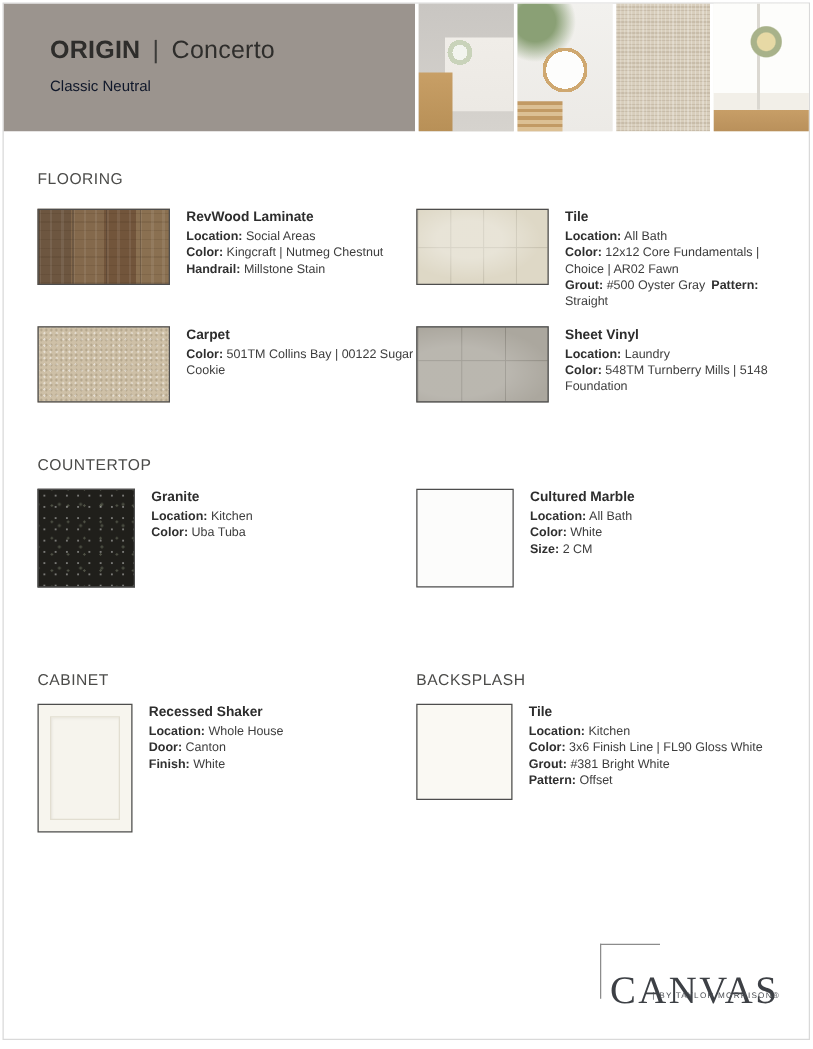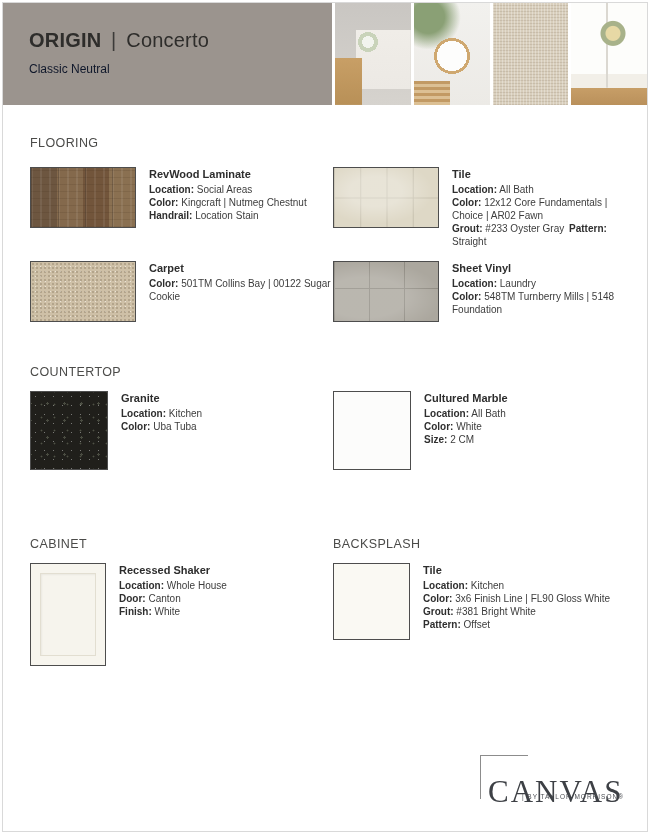--- a/index.html
+++ b/index.html
@@ -1,21 +1,21 @@
 <!DOCTYPE html>
 <html><head>
 <meta charset="utf-8">
 <style>
   html,body{margin:0;padding:0;background:#fff;}
   body{width:650px;height:839px;position:relative;font-family:"Liberation Sans",sans-serif;overflow:hidden;}
   .page{position:absolute;top:2px;left:2px;right:2px;bottom:7px;border:1px solid #d9d9d9;background:#fff;box-sizing:border-box;}
 
   
   .header{display:flex;height:102px;background:#fff;}
-  .header-left{width:329px;background:#9B948E;box-sizing:border-box;padding:26px 10px 0 26px;flex-shrink:0;}
+  .header-left{width:329px;background:#9B948E;box-sizing:border-box;padding:26px 10px 0 37px;flex-shrink:0;}
   .hdr-title{font-size:20px;color:#2e2d2b;letter-spacing:.2px;}
   .hdr-title .t-main{font-weight:bold;}
   .hdr-title .t-div{font-weight:300;color:#3c3b39;padding:0 4px;}
   .hdr-sub{font-size:12px;color:#0f172a;margin-top:10px;}
   .header-photos{flex:1;display:flex;gap:3px;margin-left:3px;}
   .photo{flex:1;height:102px;}
   .photo-living{
     background-color:#d0cdc9;
     background-image:
       radial-gradient(circle at 50% 50%, #f2f4ee 0 6px, #c9d3ba 6px 10px, transparent 10px),
@@ -142,30 +142,30 @@
 
     <div class="section-heading sec-flooring-heading">FLOORING</div>
 
     <div class="two-col row-fl1">
       <div class="item">
         <div class="swatch fl-swatch sw-wood"></div>
         <div class="item-info">
           <div class="item-title">RevWood Laminate</div>
           <div class="spec"><span class="lbl">Location:</span> <span>Social Areas</span></div>
           <div class="spec"><span class="lbl">Color:</span> <span>Kingcraft | Nutmeg Chestnut</span></div>
-          <div class="spec"><span class="lbl">Handrail:</span> <span>Location Stain</span></div>
+          <div class="spec"><span class="lbl">Handrail:</span> <span>Millstone Stain</span></div>
         </div>
       </div>
       <div class="item">
         <div class="swatch fl-swatch sw-bathtile"></div>
         <div class="item-info">
           <div class="item-title">Tile</div>
           <div class="spec"><span class="lbl">Location:</span> <span>All Bath</span></div>
           <div class="spec"><span class="lbl">Color:</span> <span>12x12 Core Fundamentals | Choice | AR02 Fawn</span></div>
-          <div class="spec"><span class="lbl">Grout:</span> <span>#233 Oyster Gray</span> <span class="lbl second">Pattern:</span> <span>Straight</span></div>
+          <div class="spec"><span class="lbl">Grout:</span> <span>#500 Oyster Gray</span> <span class="lbl second">Pattern:</span> <span>Straight</span></div>
         </div>
       </div>
     </div>
 
     <div class="two-col">
       <div class="item">
         <div class="swatch fl-swatch sw-carpet"></div>
         <div class="item-info">
           <div class="item-title">Carpet</div>
           <div class="spec"><span class="lbl">Color:</span> <span>501TM Collins Bay | 00122 Sugar Cookie</span></div>

